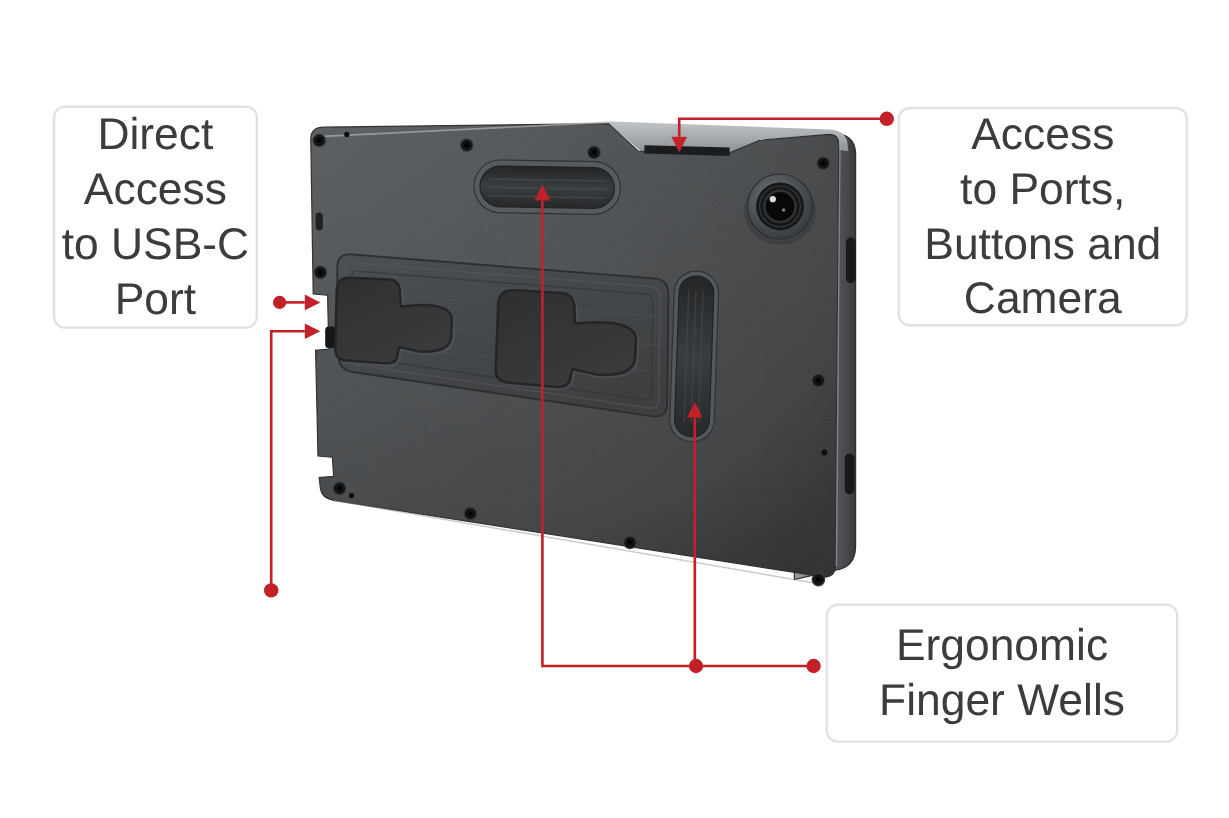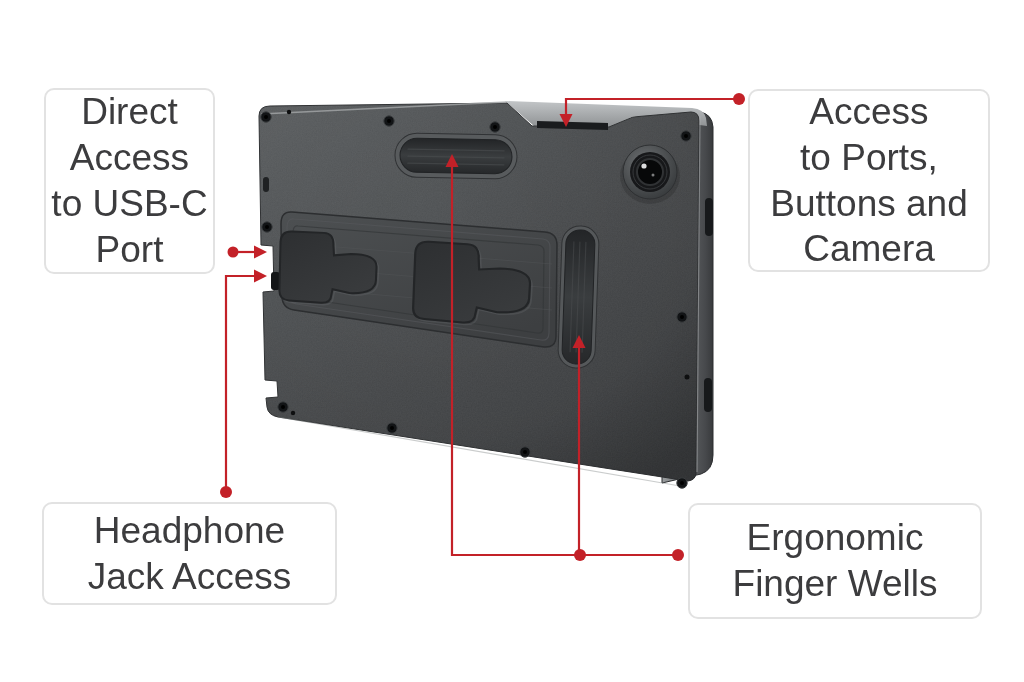--- a/index.html
+++ b/index.html
@@ -210,23 +210,19 @@
 Port</span>
   </div>
 
   <div class="callout" id="callout-ports">
     <span class="callout-text">Access
 to Ports,
 Buttons and
 Camera</span>
   </div>
 
-  <div class="callout" id="callout-headphone">
-    <span class="callout-text">Headphone
-Jack Access</span>
-  </div>
 
   <div class="callout" id="callout-fingerwells">
     <span class="callout-text">Ergonomic
 Finger Wells</span>
   </div>
 
 </div>
 
 </body></html>

